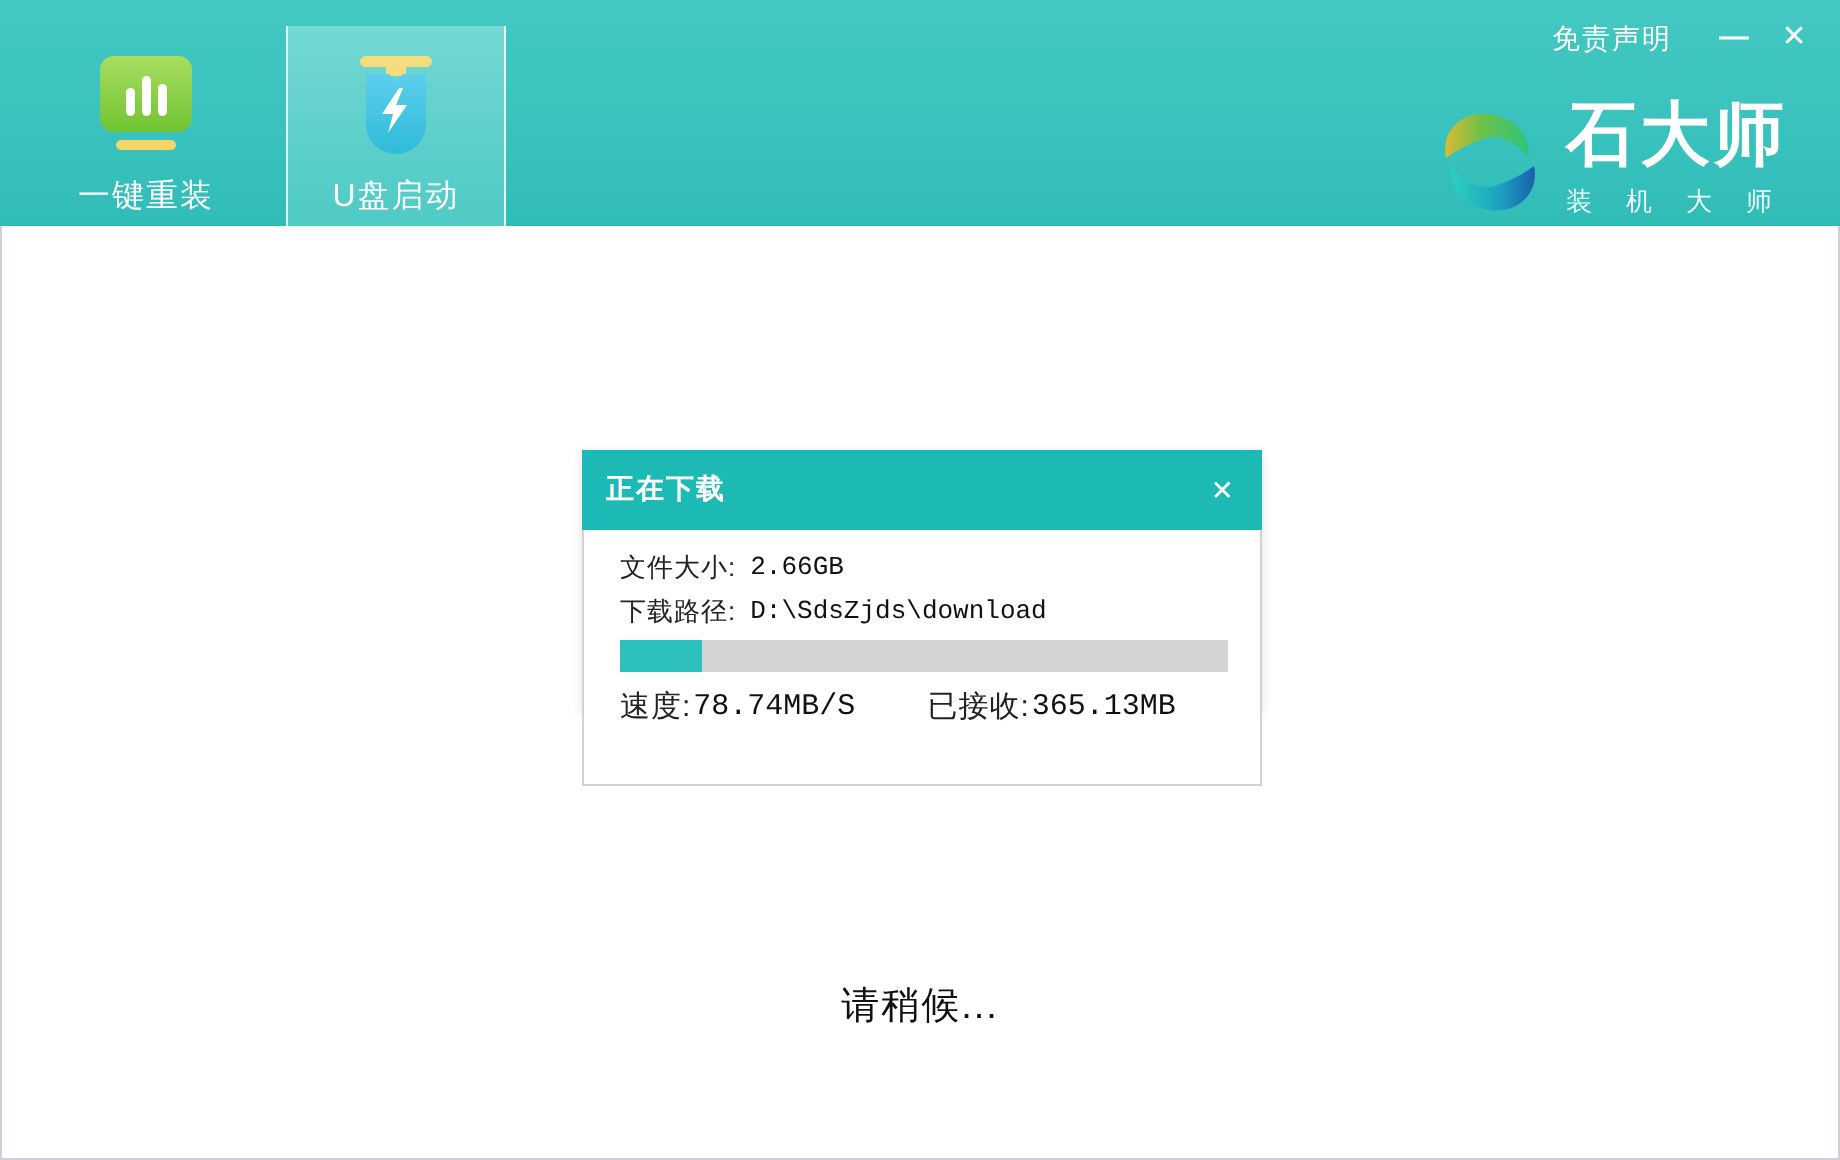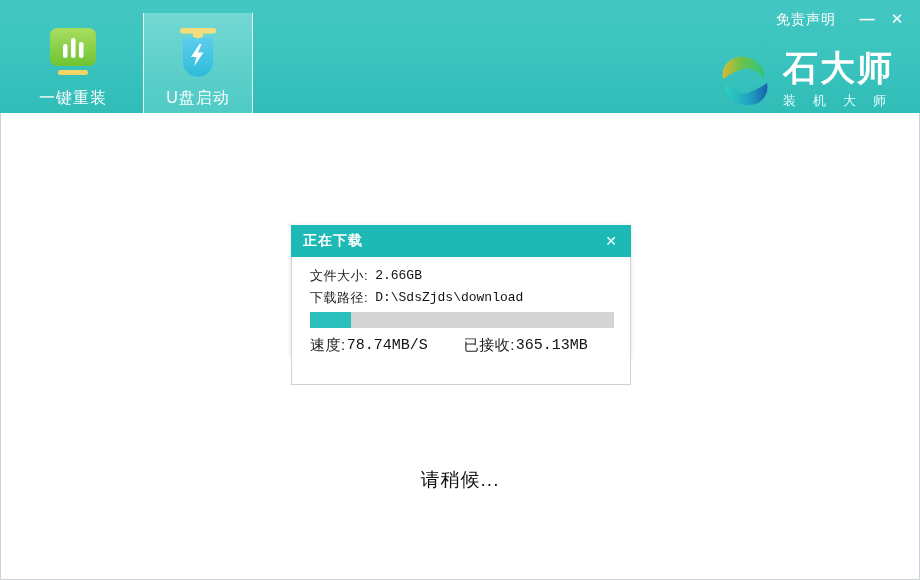--- a/index.html
+++ b/index.html
@@ -52,21 +52,21 @@
     position:absolute; top:113px; left:0; width:920px; height:467px;
     background:#fff; border:1px solid #ccd2d8; border-top:none;
   }
 
   
   .dialog {
     position:absolute; left:290px; top:112px; width:340px; height:132px;
     background:#fff; box-shadow:0 1px 5px rgba(0,0,0,.12);
   }
   .dialog-titlebar {
-    height:32px; background:#1cb9b5; display:flex; align-items:center;
+    height:40px; background:#1cb9b5; display:flex; align-items:center;
     padding:0 12px; color:#fff;
   }
   .dialog-title { font-size:14px; font-weight:bold; letter-spacing:1px; flex:1; }
   .dialog-close { font-size:14px; font-weight:bold; cursor:pointer; padding:0 2px; }
   .dialog-body {
     height:128px; border:1px solid #d2d2d2; border-top:none; background:#fff;
     padding:11px 18px 0 18px;
   }
   .dlg-row { display:flex; align-items:center; height:15px; margin-bottom:7px; font-size:13px; color:#222; }
   .dlg-label { letter-spacing:.5px; }
@@ -74,21 +74,21 @@
   .progress-track {
     width:304px; height:16px; background:#d4d4d4; margin-top:2px;
   }
   .progress-fill { height:16px; background:#2bc0bc; width:0; }
   .stats-row { display:flex; margin-top:8px; font-size:15px; color:#222; }
   .stat { display:flex; align-items:center; }
   .stat + .stat { margin-left:36px; }
   .stat .dlg-value { margin-left:1px; }
 
   .wait-text {
-    position:absolute; left:0; right:0; top:354px; text-align:center;
+    position:absolute; left:0; right:0; top:377px; text-align:center;
     font-size:19px; color:#111; letter-spacing:1px;
   }
 </style>
 </head>
 <body>
 
 <div class="window">
 
   <div class="header">
 

